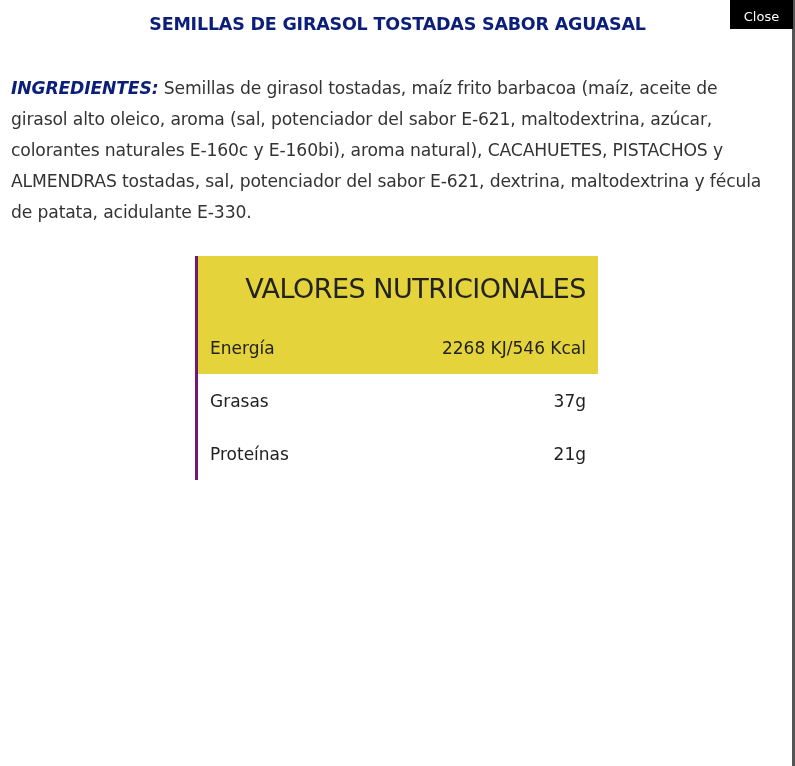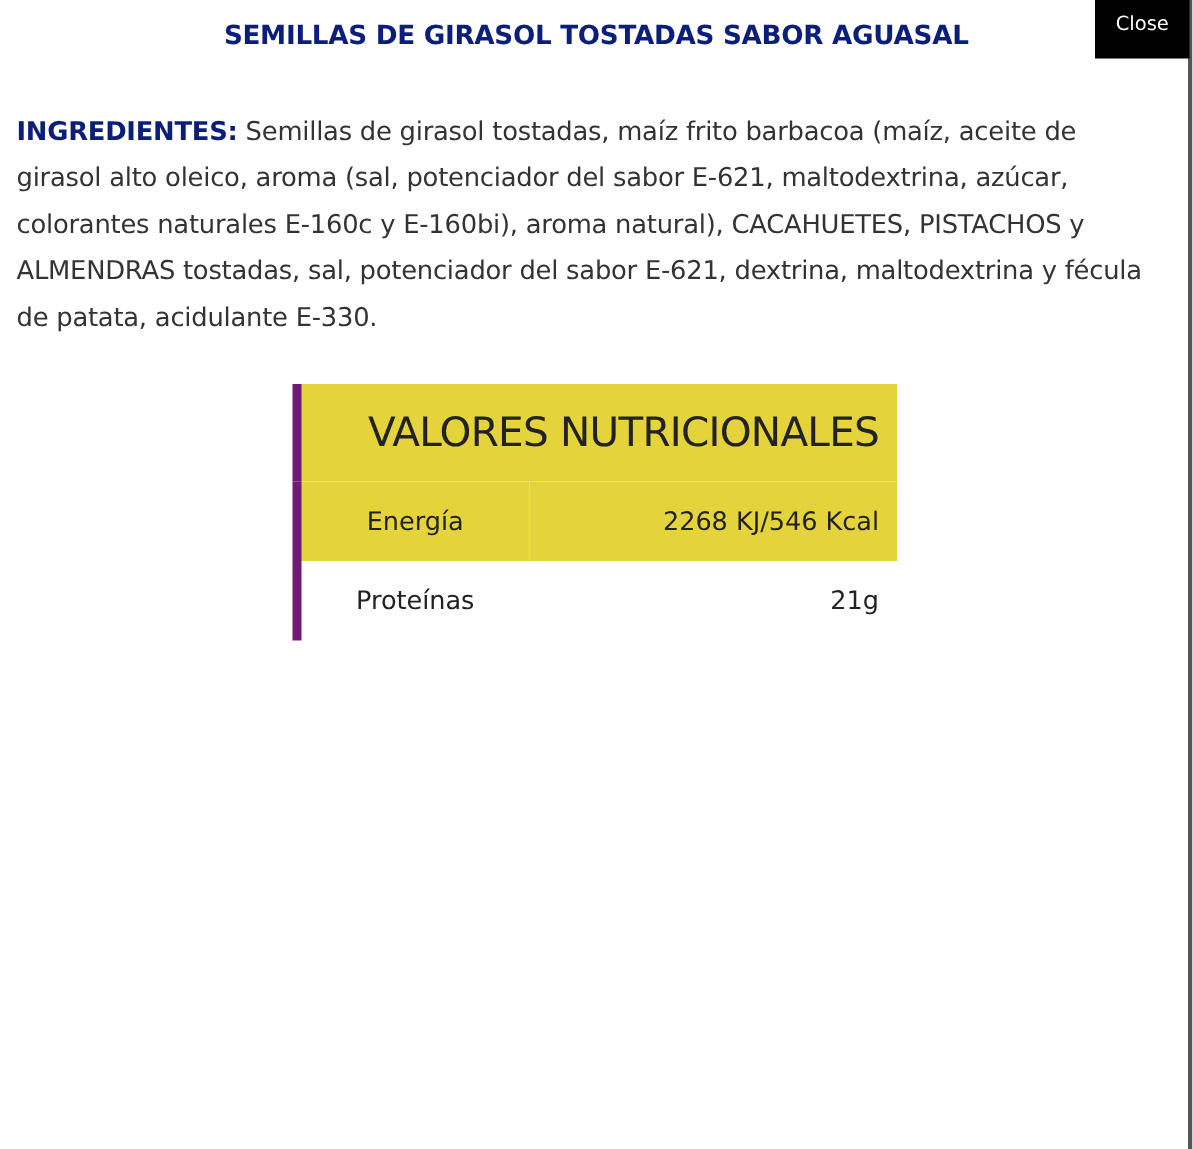--- a/index.html
+++ b/index.html
@@ -1,39 +1,39 @@
 <!DOCTYPE html>
 <html><head>
 <meta charset="utf-8">
 <style>
   html, body { margin:0; padding:0; }
   body {
     width:795px; height:766px; overflow:hidden; background:#ffffff;
     font-family:"DejaVu Sans", sans-serif; color:#333333; position:relative;
   }
   .close-btn {
-    position:absolute; top:0; left:730px; width:63px; height:39px;
+    position:absolute; top:0; left:730px; width:63px; height:29px;
     background:#000000; color:#ffffff; font-size:13px; line-height:33px;
     text-align:center; cursor:pointer;
   }
   .right-edge { position:absolute; top:0; right:0; width:3px; height:766px; background:#555; }
   .title {
     position:absolute; top:14px; left:0; width:795px; text-align:center;
     color:#0b1f7a; font-weight:bold; font-size:17.5px; letter-spacing:-0.2px;
   }
   .ingredients {
     position:absolute; top:73px; left:11px; width:765px;
     font-size:17.2px; line-height:31px; color:#333333; letter-spacing:-0.15px;
   }
-  .ingredients .label { color:#0b1f7a; font-weight:bold; }
+  .ingredients .label { color:#0b1f7a; font-weight:bold;font-style:italic; }
   table.nut {
     position:absolute; top:256px; left:195px; width:403px;
-    border-collapse:collapse; border-left:6px solid #701a75;
+    border-collapse:collapse; border-left:3px solid #701a75;
   }
-  .nut td { padding:0 12px; font-size:17px; color:#222222; height:53px;text-align:center; }
+  .nut td { padding:0 12px; font-size:17px; color:#222222; height:53px; }
   .nut tr.yellow td { background:#e5d33b; }
   .nut tr.head td {
     height:65px; text-align:right; font-size:27px; color:#222;
     letter-spacing:-0.5px;
   }
   .nut tr.per td { text-align:right; font-weight:bold; color:#111; }
   .nut td.val { text-align:right; }
 </style>
 </head>
 <body>
@@ -49,17 +49,21 @@
 <table class="nut">
   <tbody>
       <tr class="head yellow">
     <td colspan="2">VALORES NUTRICIONALES</td>
   </tr>
   <tr class="yellow">
     <td>Energía</td>
     <td class="val">2268 KJ/546 Kcal</td>
   </tr>
   <tr>
+    <td>Grasas</td>
+    <td class="val">37g</td>
+  </tr>
+  <tr>
     <td>Proteínas</td>
     <td class="val">21g</td>
   </tr>
 </tbody>
   </table>
 
 </body></html>

